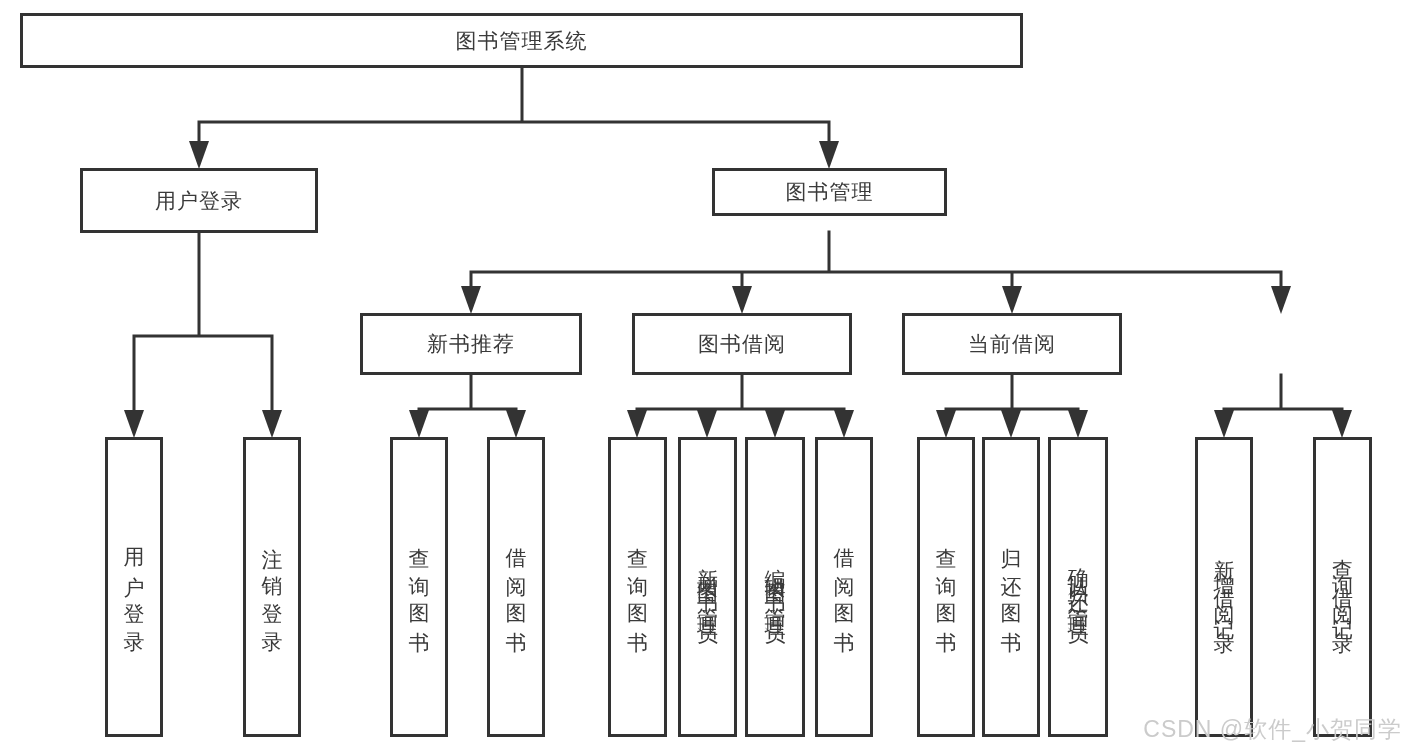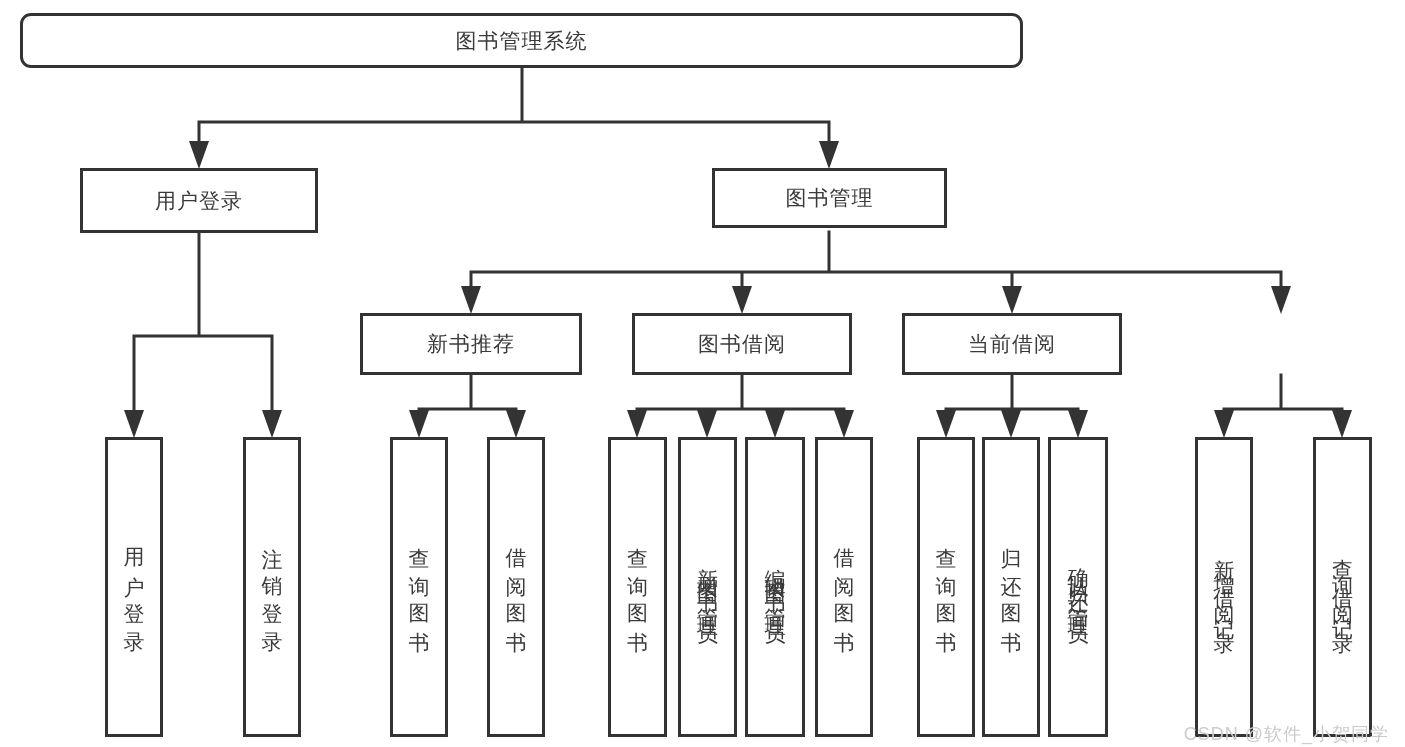--- a/index.html
+++ b/index.html
@@ -50,27 +50,26 @@
     z-index: 2;
     top: 437px;
     height: 300px;
     white-space: nowrap;
   }
   .sp-4 { letter-spacing: 28px; }
   .sp-6 { letter-spacing: 15px; }
   .sp-9 { letter-spacing: 8px; }
   #watermark {
     position: absolute;
-    right: 16px;
+    right: 3px;
     top: 714px;
-    font-size: 18px;
+    font-size: 23px;
     color: #cbcbcb;
     z-index: 5;
     letter-spacing: 1px;
-    margin-top: 8px;
   }
 </style>
 </head>
 <body>
 
 <div id="stage">
 
   <svg id="connectors" width="1405" height="747" viewBox="0 0 1405 747">
     <g stroke="#333333" stroke-width="3" fill="none" stroke-linecap="square">
 
@@ -111,24 +110,24 @@
 
       <polygon points="936,410 956,410 946,438"></polygon>
       <polygon points="1001,410 1021,410 1011,438"></polygon>
       <polygon points="1068,410 1088,410 1078,438"></polygon>
 
       <polygon points="1214,410 1234,410 1224,438"></polygon>
       <polygon points="1332,410 1352,410 1342,438"></polygon>
     </g>
   </svg>
 
-  <div class="box" style="left:20px; top:13px; width:1003px; height:55px;border-radius:11px;">图书管理系统</div>
+  <div class="box" style="left:20px; top:13px; width:1003px; height:55px;">图书管理系统</div>
 
   <div class="box" style="left:80px; top:168px; width:238px; height:65px;">用户登录</div>
-  <div class="box" style="left:712px; top:168px; width:235px; height:60px;">图书管理</div>
+  <div class="box" style="left:712px; top:168px; width:235px; height:48px;">图书管理</div>
 
   <div class="box" style="left:360px; top:313px; width:222px; height:62px;text-align:right;">新书推荐</div>
   <div class="box" style="left:632px; top:313px; width:220px; height:62px;">图书借阅</div>
   <div class="box" style="left:902px; top:313px; width:220px; height:62px;">当前借阅</div>
 
   <div class="vbox sp-4" style="left:105px; width:58px;">用户登录</div>
   <div class="vbox sp-4" style="left:243px; width:58px;">注销登录</div>
 
   <div class="vbox sp-4" style="left:390px; width:58px;">查询图书</div>
   <div class="vbox sp-4" style="left:487px; width:58px;">借阅图书</div>

